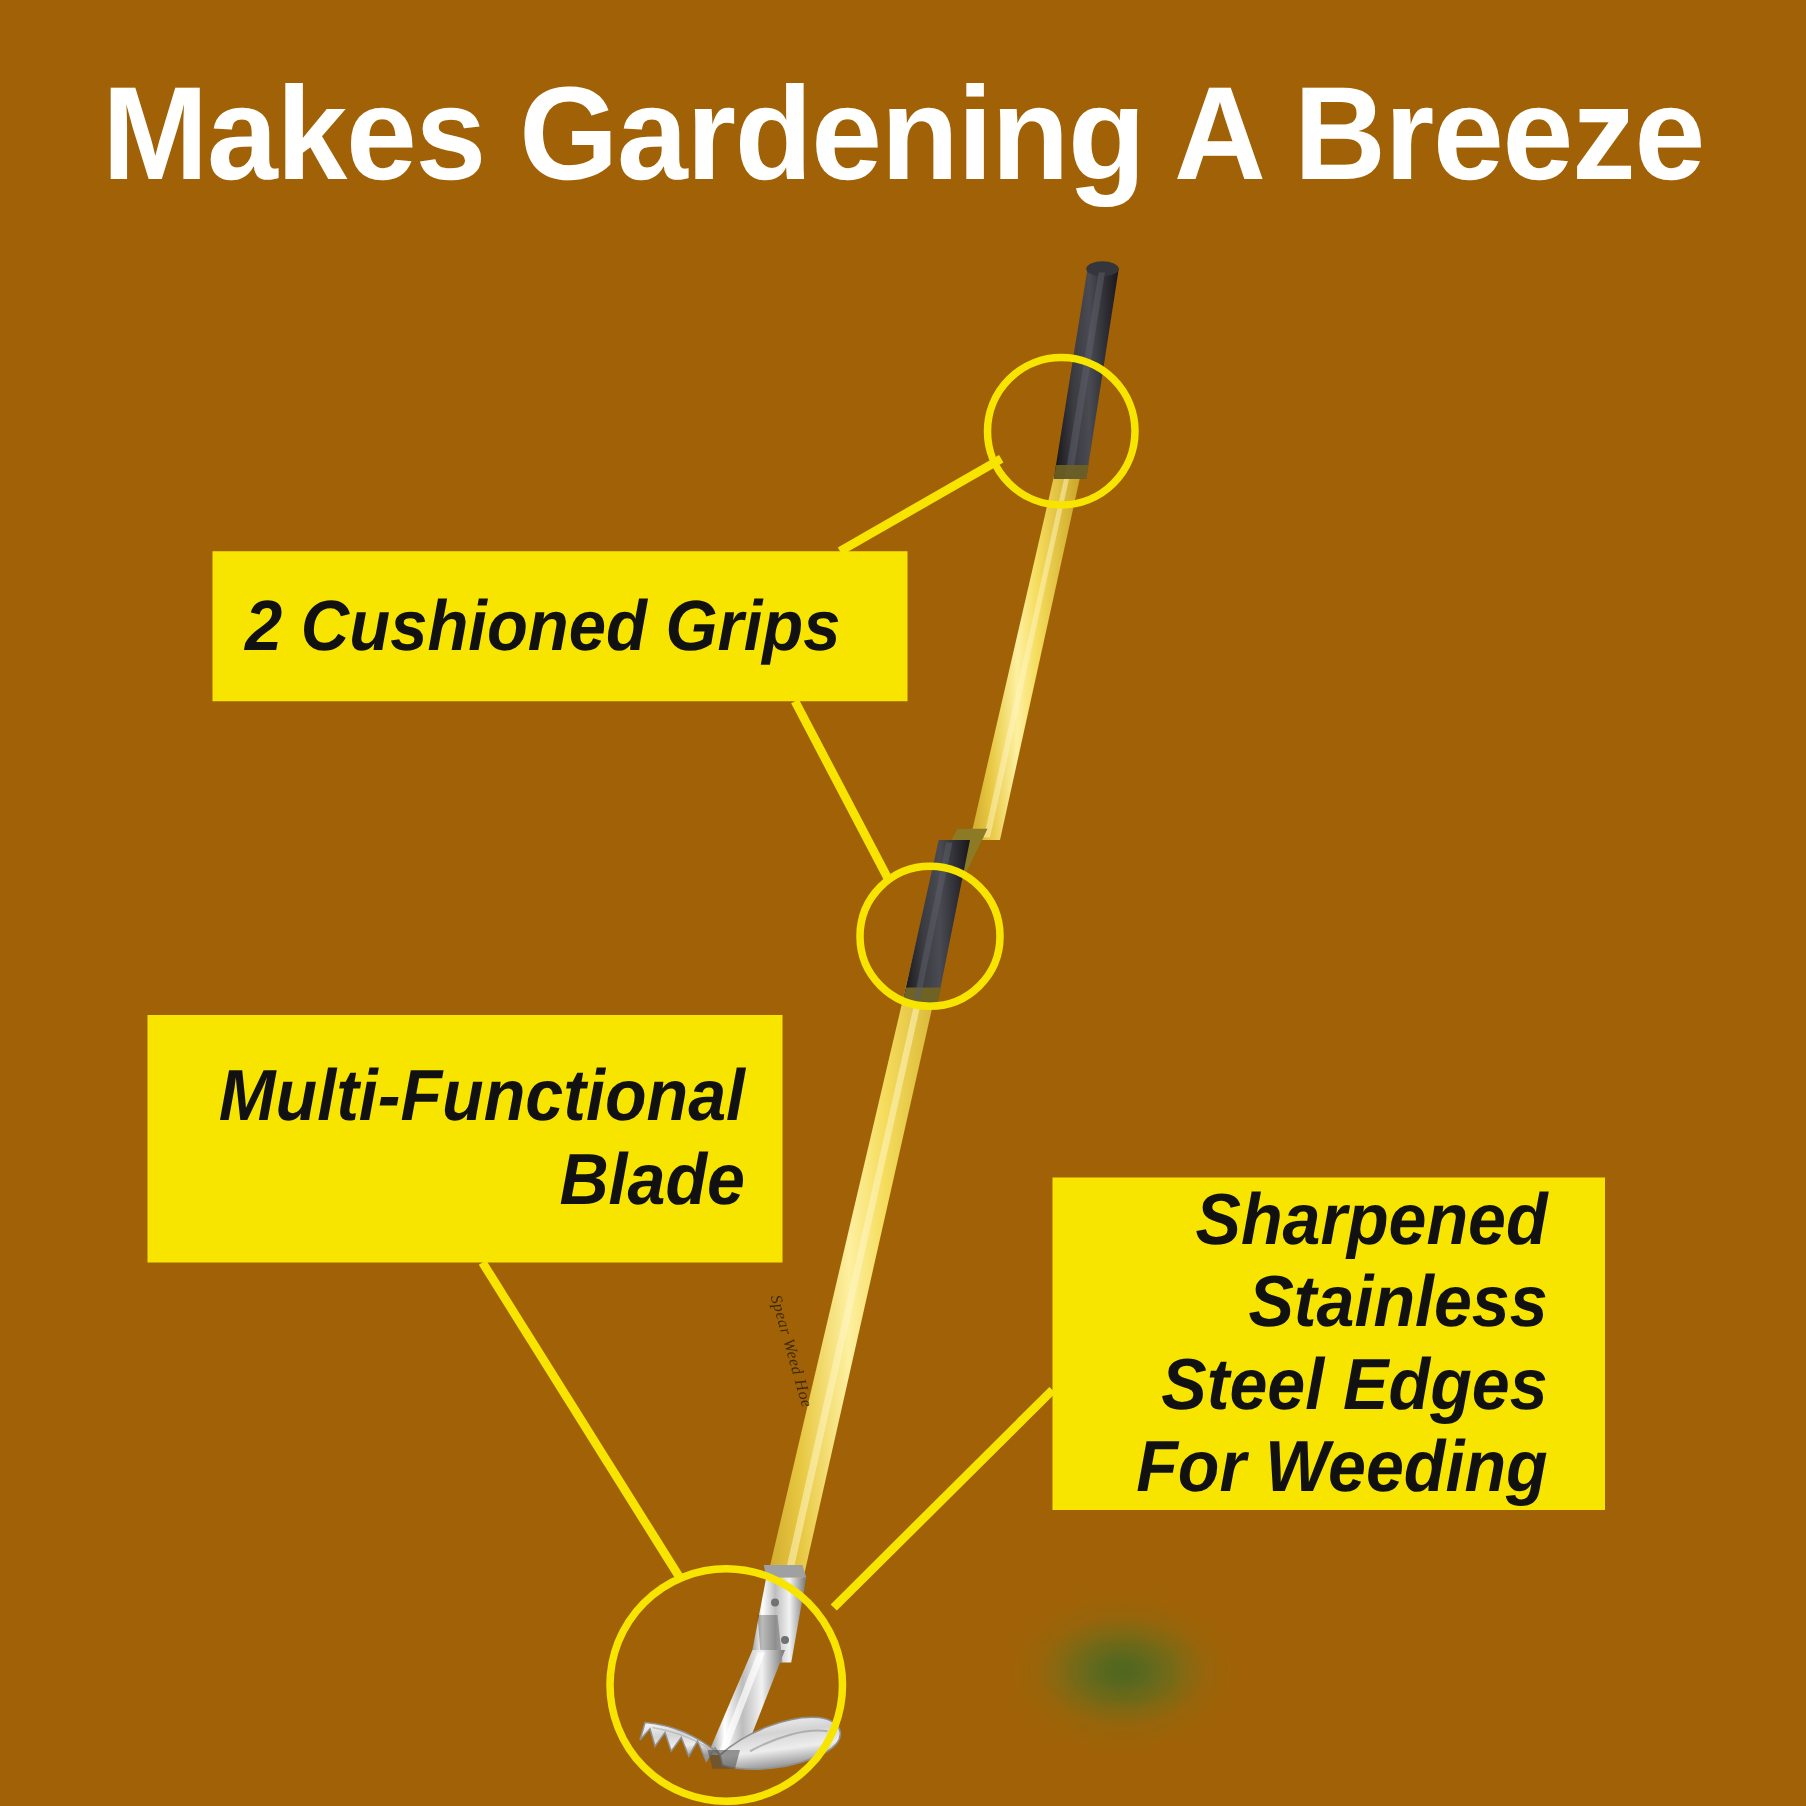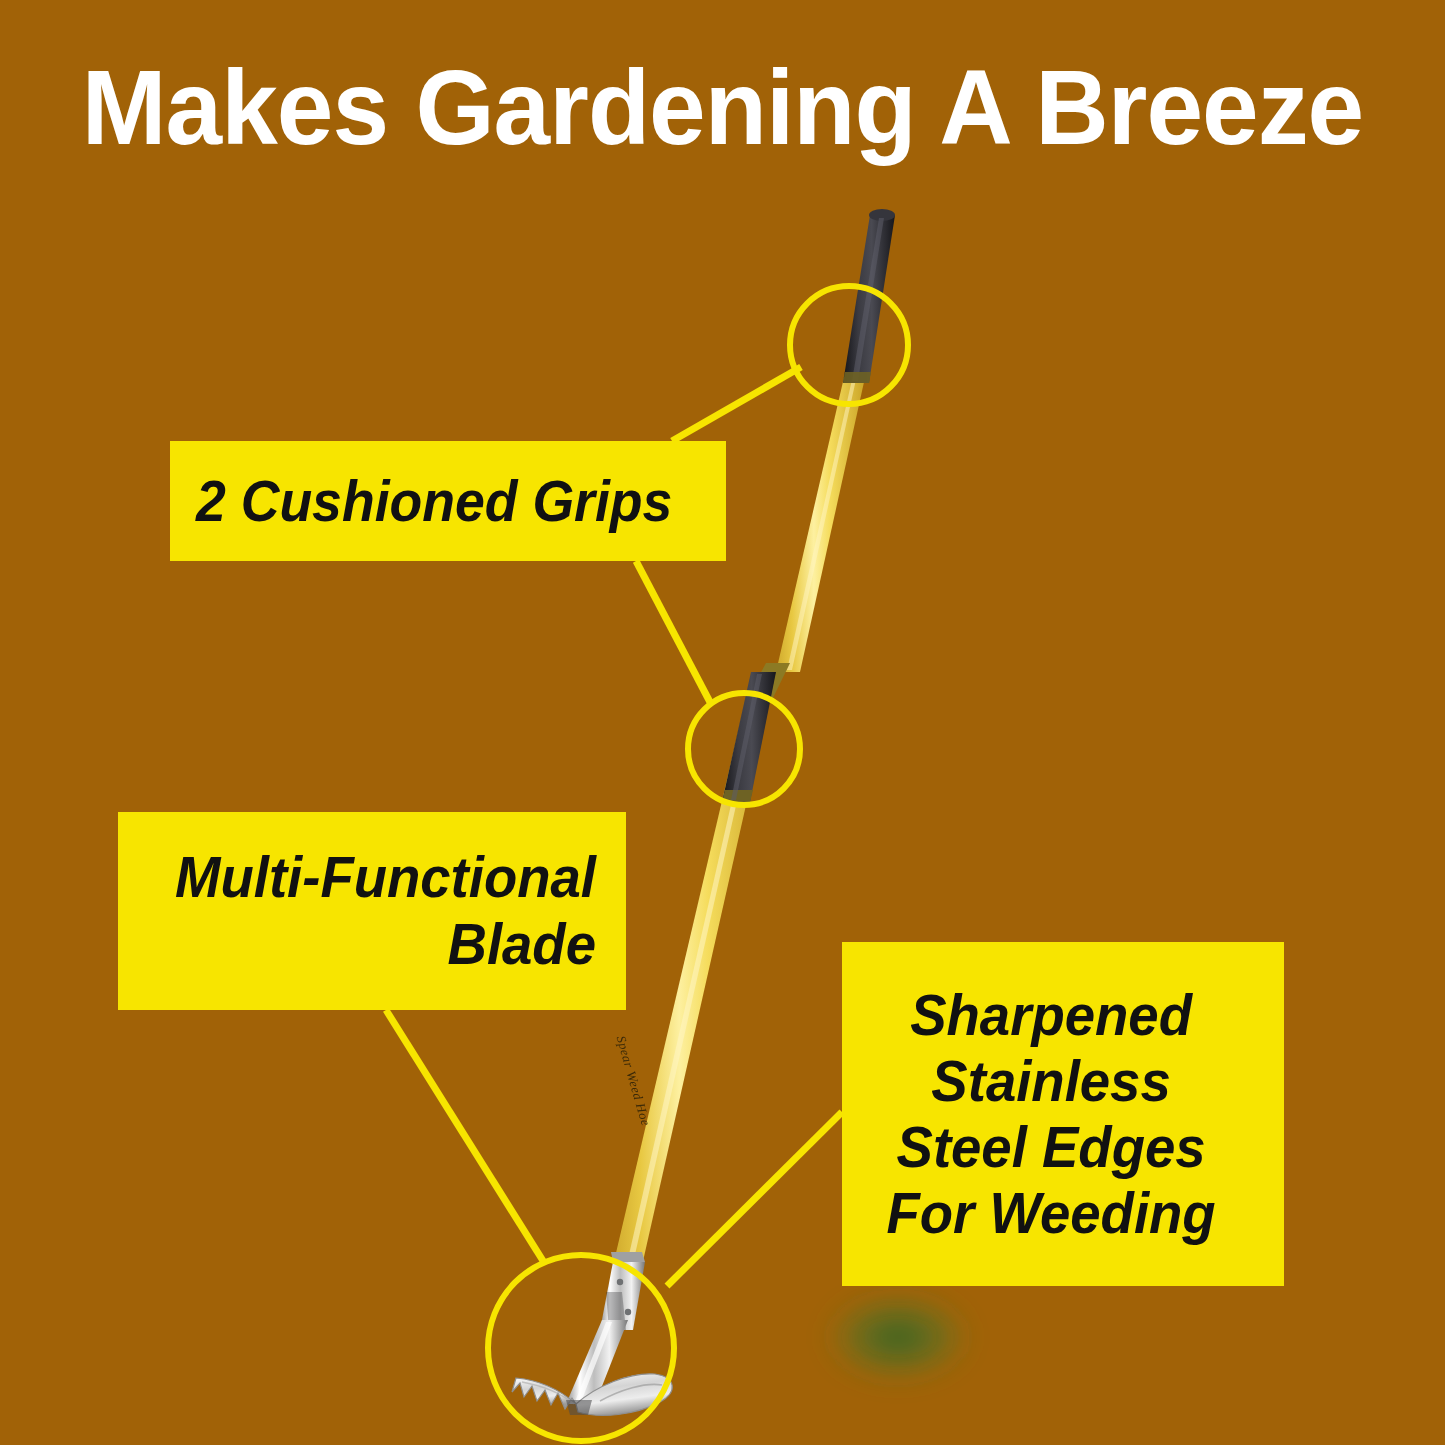--- a/index.html
+++ b/index.html
@@ -82,25 +82,25 @@
     font-size: 58px;
     line-height: 1.15;
     text-align: right;
   }
   #callout-blade .line { transform-origin: 100% 50%; }
 
   #callout-edges {
     left: 842px;
     top: 942px;
     width: 442px;
-    height: 344px;
+    height: 266px;
     padding: 15px 22px;
     font-size: 58px;
     line-height: 1.14;
-    text-align: center;
+    text-align: right;
   }
   #callout-edges .line { transform-origin: 0 50%; }
 
   
   #pole-brand {
     position: absolute;
     left: 628px;
     top: 1034px;
     width: 120px;
     color: #2a2008;

